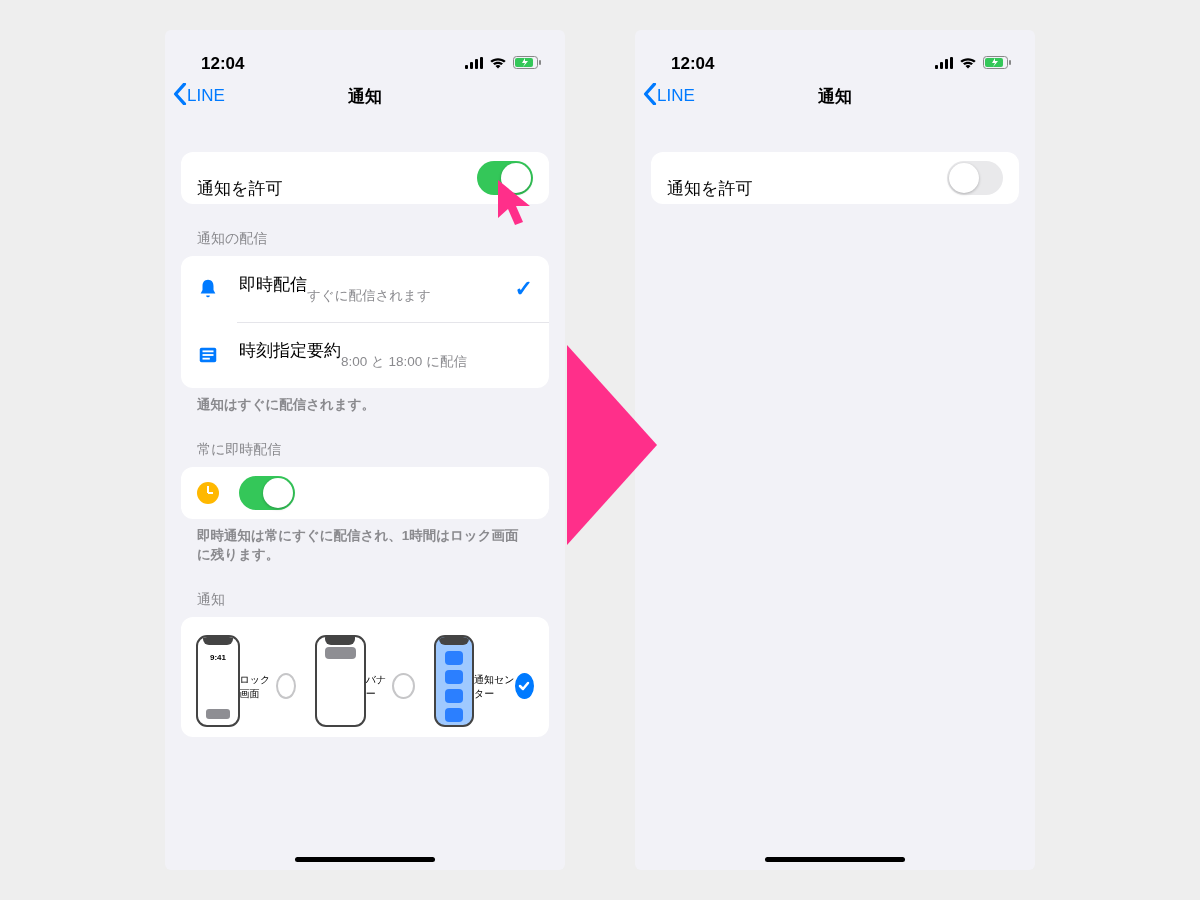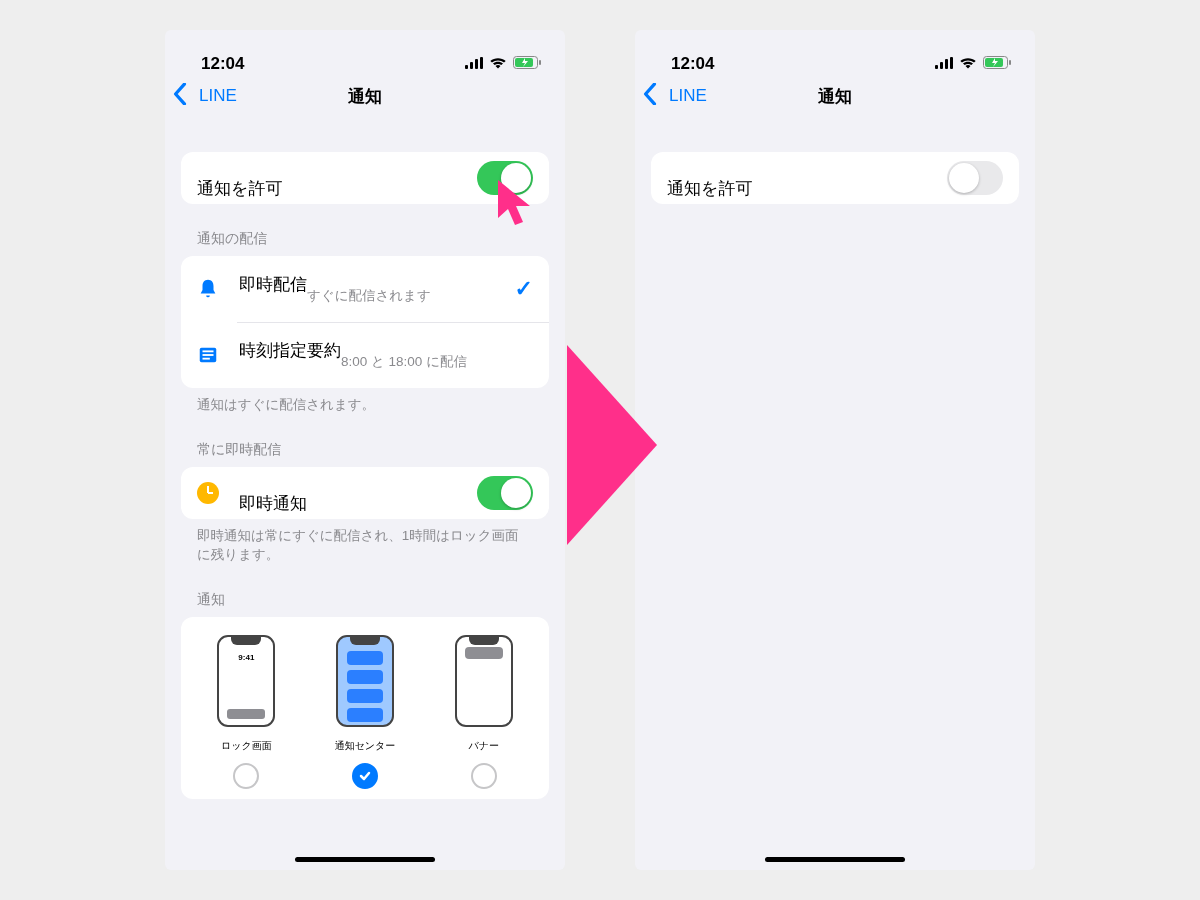--- a/index.html
+++ b/index.html
@@ -42,21 +42,21 @@
     display: flex;
     align-items: center;
     position: relative;
     padding: 0 8px;
   }
   .back {
     display: flex;
     align-items: center;
     color: #007aff;
     font-size: 17px;
-    gap: 12px;
+    gap: 0;
   }
   .nav-title {
     position: absolute;
     left: 50%;
     transform: translateX(-50%);
     font-size: 17px;
     font-weight: 600;
   }
   .content {
     padding: 0 16px;
@@ -88,20 +88,21 @@
   .section-header {
     font-size: 14px;
     color: #8a8a8e;
     margin: 26px 0 8px 16px;
   }
   .section-footer {
     font-size: 13.5px;
     color: #8a8a8e;
     margin: 8px 30px 0 16px;
     line-height: 1.4;
+    font-weight: bold;
   }
   .toggle {
     width: 56px;
     height: 34px;
     border-radius: 17px;
     position: relative;
     flex-shrink: 0;
   }
   .toggle.on  { background: #34c759; }
   .toggle.off { background: #e9e9eb; }
@@ -138,21 +139,21 @@
   }
   .clock-badge::after {
     content: ""; position: absolute;
     left: 50%; top: 50%; width: 5px; height: 2px;
     background: #fff; transform: translate(0, -50%);
   }
   .style-grid {
     display: flex; justify-content: space-around;
     padding: 18px 6px 10px 6px;
   }
-  .style-item { display: flex; flex-direction: column; align-items: center; width: 100px; justify-content: flex-end; }
+  .style-item { display: flex; align-items: center; width: 100px; justify-content: flex-end; }
   .mini-phone {
     width: 58px; height: 92px; border: 2.5px solid #444; border-radius: 11px;
     position: relative; background: #fff; overflow: hidden;
   }
   .mini-notch {
     position: absolute; top: 0; left: 50%; transform: translateX(-50%);
     width: 30px; height: 8px; background: #444;
     border-bottom-left-radius: 6px; border-bottom-right-radius: 6px;
   }
   .mini-lock-time { font-size: 8px; font-weight: 700; margin-top: 16px; text-align: center; }
@@ -277,62 +278,61 @@
       </div>
     </div>
     <div class="section-footer">通知はすぐに配信されます。</div>
 
     <div class="section-header">常に即時配信</div>
     <div class="card">
       <div class="row">
         <span class="icon-slot">
             <span class="clock-badge"></span>
           </span>
-        <span class="row-label">即時通知</span>
         <div class="toggle on">
             <div class="toggle-knob"></div>
           </div>
       </div>
     </div>
     <div class="section-footer">即時通知は常にすぐに配信され、1時間はロック画面に残ります。</div>
 
     <div class="section-header">通知</div>
     <div class="card">
       <div class="style-grid">
         <div class="style-item">
           <div class="mini-phone">
             <div class="mini-notch"></div>
             <div class="mini-lock-time">9:41</div>
             <div class="mini-lock-bar"></div>
           </div>
           <span class="style-name">ロック画面</span>
+          <div class="style-radio"></div>
+        </div>
+        <div class="style-item">
+          <div class="mini-phone">
+            <div class="mini-notch"></div>
+            <div class="mini-banner-top"></div>
+          </div>
+          <span class="style-name">バナー</span>
           <div class="style-radio"></div>
         </div>
         <div class="style-item">
           <div class="mini-phone mini-nc">
             <div class="mini-notch"></div>
             <div class="bubble" style="top:14px"></div>
             <div class="bubble" style="top:33px"></div>
             <div class="bubble" style="top:52px"></div>
             <div class="bubble" style="top:71px"></div>
           </div>
           <span class="style-name">通知センター</span>
           <div class="style-radio checked">
             <svg width="14" height="14" viewBox="0 0 14 14">
                 <path d="M3 7 L6 10 L11 4" fill="none" stroke="#fff" stroke-width="2.5" stroke-linecap="round" stroke-linejoin="round"></path>
               </svg>
           </div>
-        </div>
-        <div class="style-item">
-          <div class="mini-phone">
-            <div class="mini-notch"></div>
-            <div class="mini-banner-top"></div>
-          </div>
-          <span class="style-name">バナー</span>
-          <div class="style-radio"></div>
         </div>
       </div>
     </div>
   </div>
 
   <div class="home-bar"></div>
 </div>
 
 <div class="phone">
 

